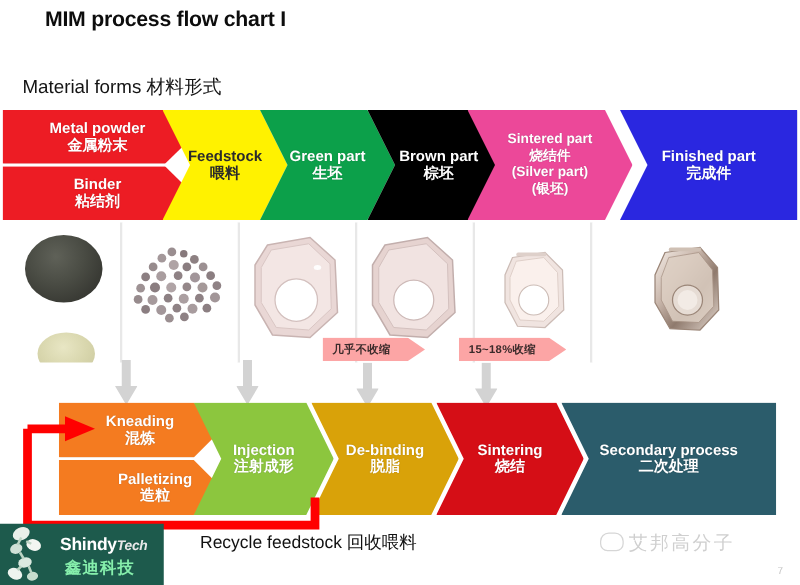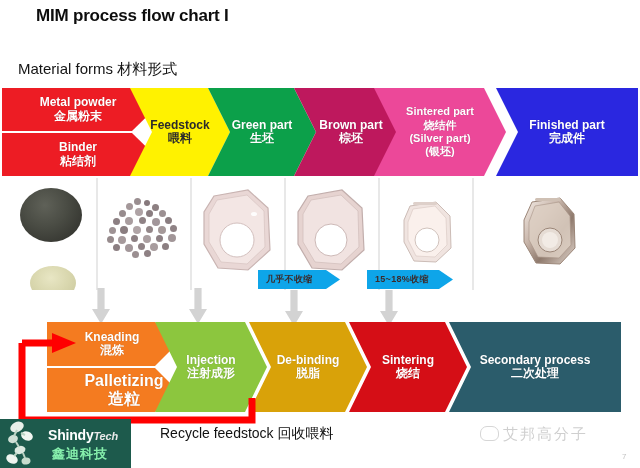--- a/index.html
+++ b/index.html
@@ -66,21 +66,21 @@
   
   .downarrow{
     position:absolute;width:18px;height:36px;
     background:#d3d3d3;
     clip-path:polygon(30% 0,70% 0,70% 58%,100% 58%,50% 100%,0 58%,30% 58%);
   }
 
   
   .pinkflag{
     position:absolute;height:19px;
-    background:#0ea5e9;
+    background:#fca5a5;
     clip-path:polygon(0 0, calc(100% - 14px) 0, 100% 50%, calc(100% - 14px) 100%, 0 100%);
     color:#3b2b2b;font-size:9px;font-weight:bold;
     display:flex;align-items:center;justify-content:flex-start;
     padding-left:8px;box-sizing:border-box;
     letter-spacing:.3px;
   }
 
   
   #bottom-band{left:0;top:322px;width:640px;height:90px;}
 
@@ -152,21 +152,21 @@
       </span>
     </div>
 
     <div class="chev shape-arrow" style="left:208px;top:0px;width:108px;height:88px;background:#0CA04A;font-size:12px;">
       <span class="lbl">
         <span class="en">Green part</span>
         <span class="cn">生坯</span>
       </span>
     </div>
 
-    <div class="chev shape-arrow" style="left:294px;top:0px;width:114px;height:88px;background:#be185d;font-size:12px;">
+    <div class="chev shape-arrow" style="left:294px;top:0px;width:114px;height:88px;background:#000000;font-size:12px;">
       <span class="lbl">
         <span class="en">Brown part</span>
         <span class="cn">棕坯</span>
       </span>
     </div>
 
     <div class="chev shape-arrow" style="left:374px;top:0px;width:132px;height:88px;background:#ec4899;font-size:11px;">
       <span class="lbl" style="line-height:1.22;">
         <span class="en">Sintered part</span>
         <span class="cn">烧结件</span>
@@ -294,21 +294,21 @@
 
   <div class="band" id="bottom-band">
 
     <div class="chev shape-arrow-start" style="left:47px;top:0px;width:130px;height:44px;background:#F47B20;font-size:12px;">
       <span class="lbl">
         <span class="en">Kneading</span>
         <span class="cn">混炼</span>
       </span>
     </div>
 
-    <div class="chev shape-arrow-start" style="left:47px;top:46px;width:130px;height:44px;background:#F47B20;font-size:16px;padding-left:24px;">
+    <div class="chev shape-arrow-start" style="left:47px;top:46px;width:130px;height:44px;background:#F47B20;font-size:12px;padding-left:24px;">
       <span class="lbl">
         <span class="en">Palletizing</span>
         <span class="cn">造粒</span>
       </span>
     </div>
 
     <div class="chev shape-arrow" style="left:155px;top:0px;width:112px;height:90px;background:#8CC63E;font-size:12px;">
       <span class="lbl">
         <span class="en">Injection</span>
         <span class="cn">注射成形</span>

